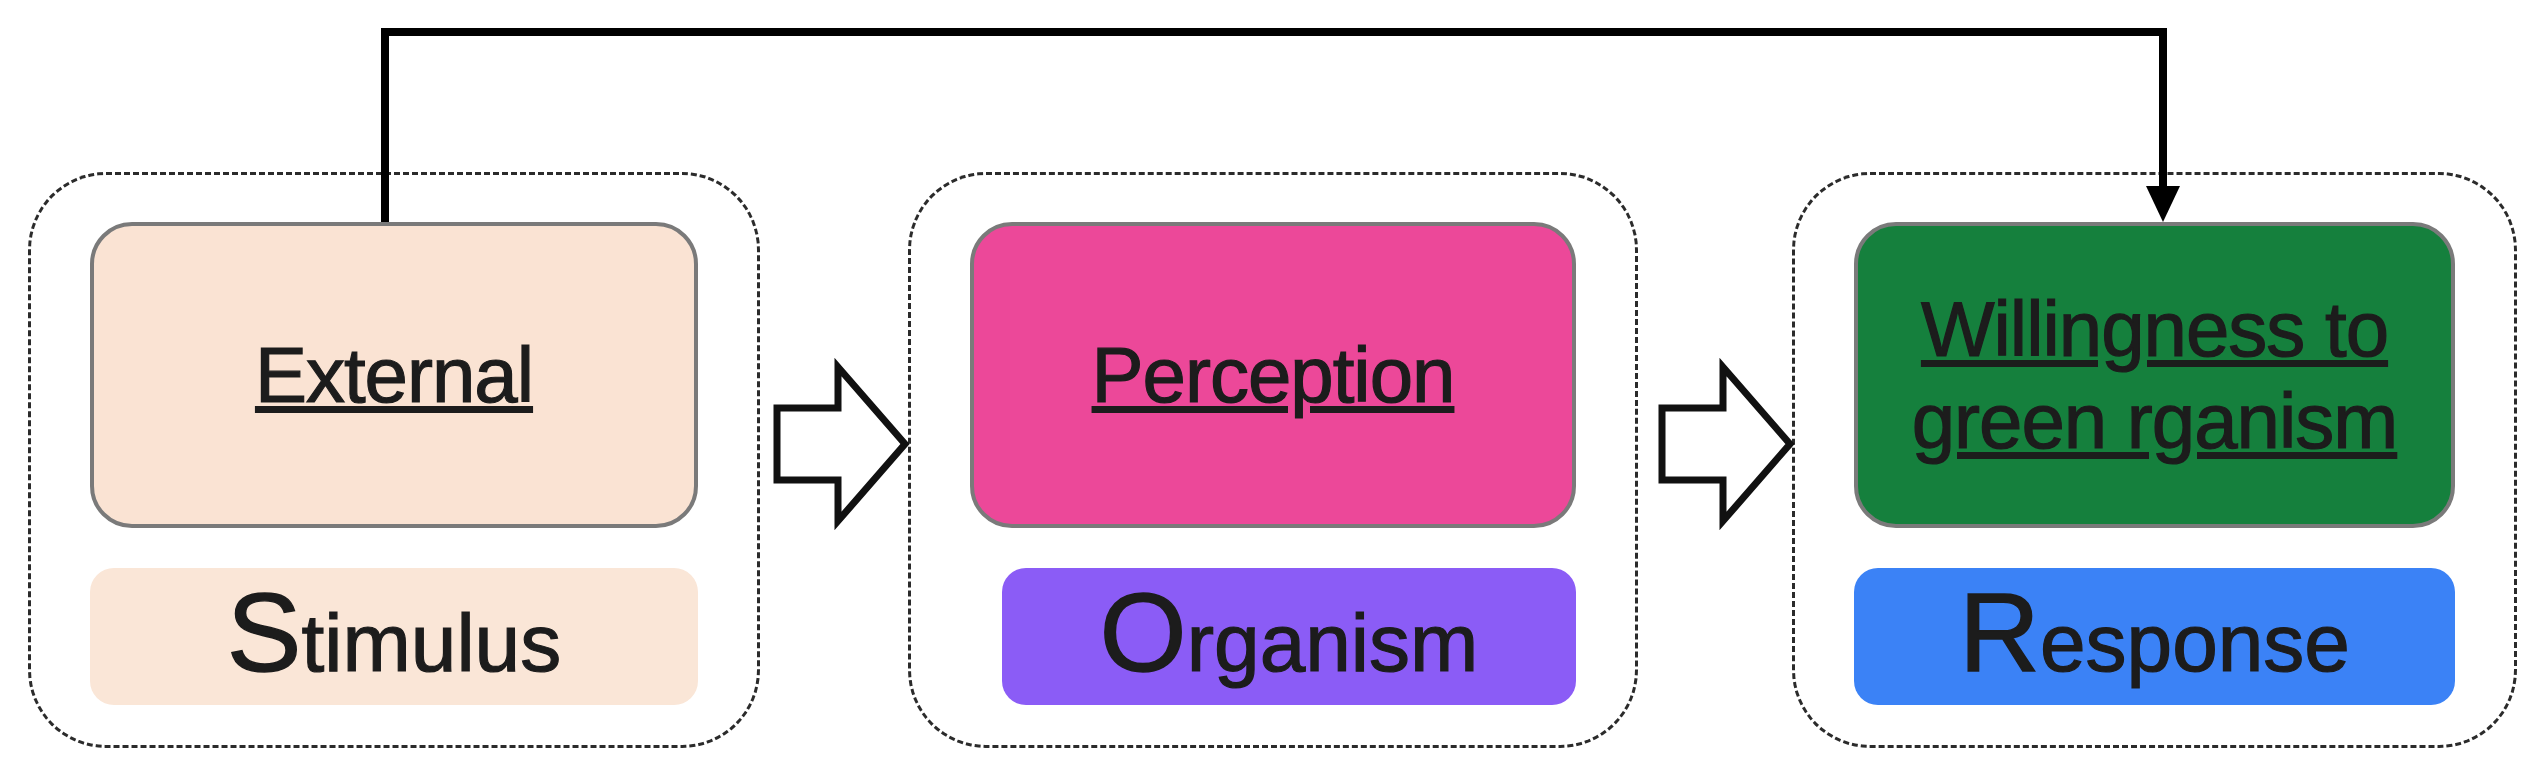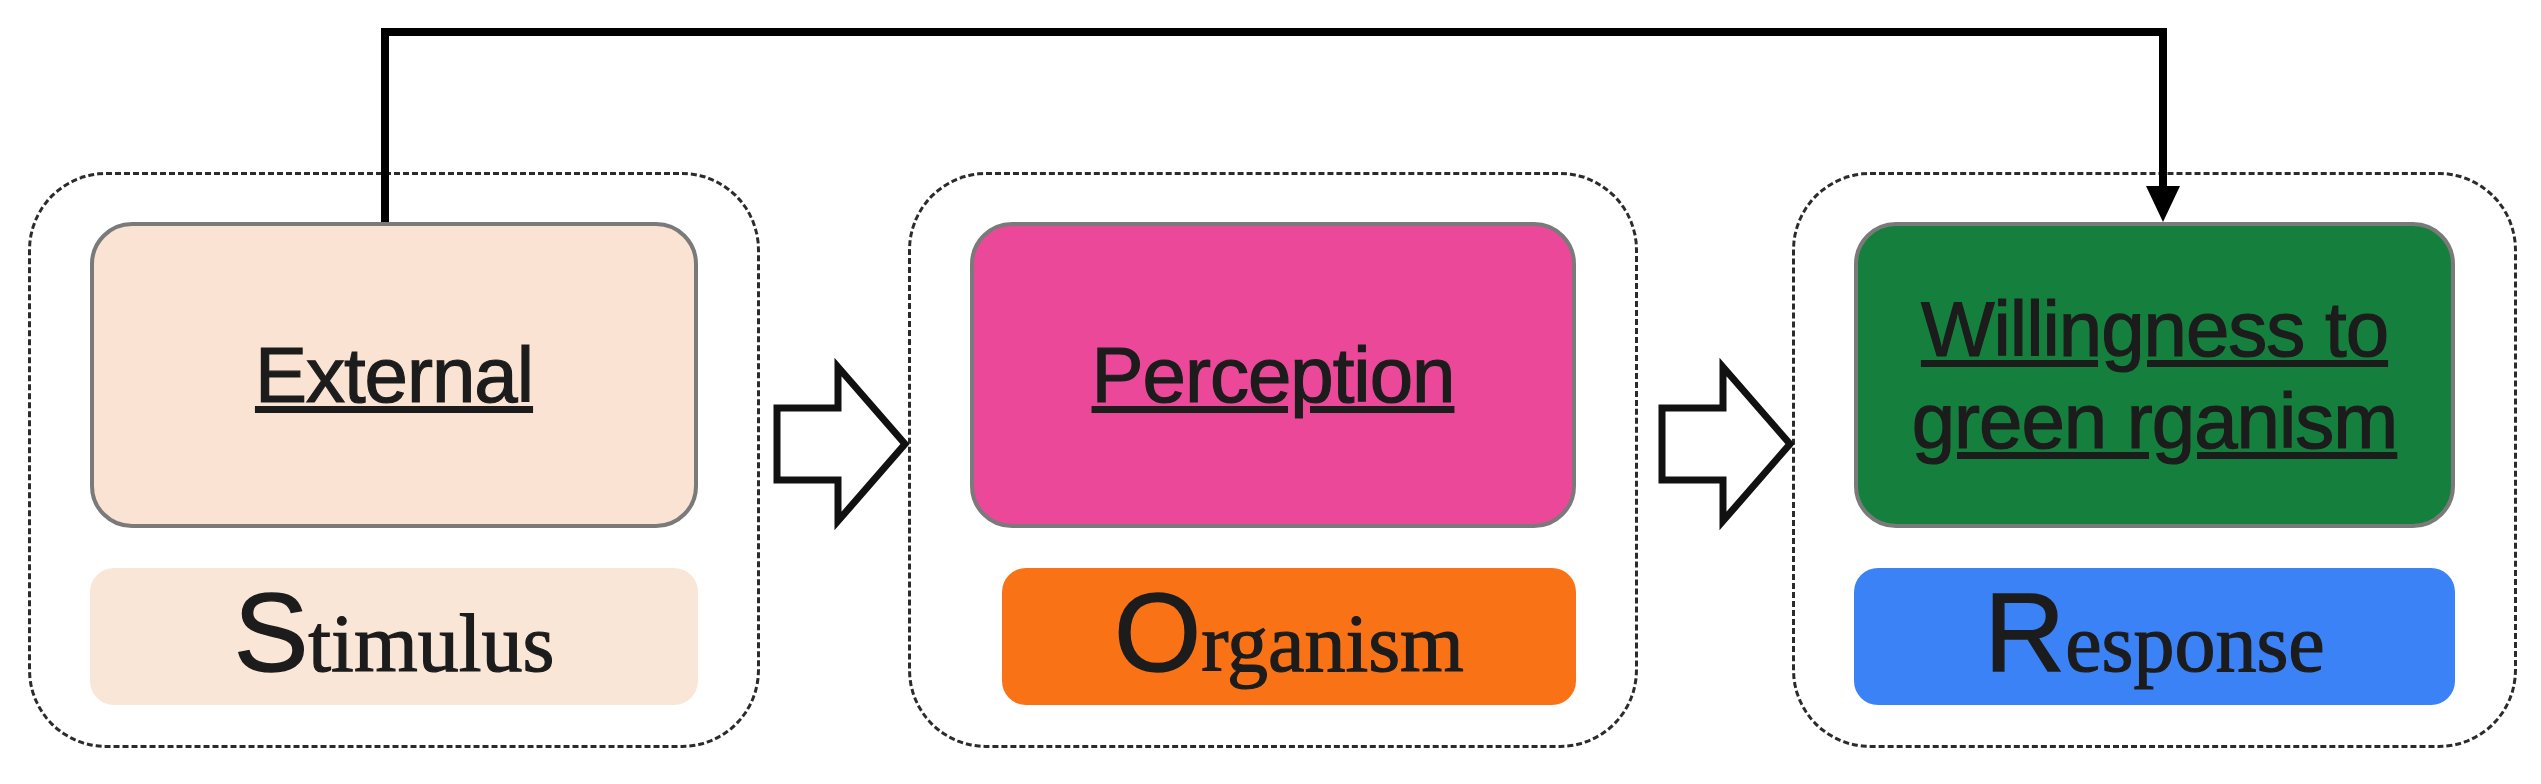--- a/index.html
+++ b/index.html
@@ -46,21 +46,20 @@
     white-space:nowrap;
   }
   .label-initial{
     font-size:112px;
     color:#1c1c1c;
     -webkit-text-stroke:1.4px #1c1c1c;
   }
   .label-rest{
     font-size:82px;
     color:#1c1c1c;
-    font-family:Liberation Serif, serif;
     -webkit-text-stroke:1.2px #1c1c1c;
   }
   #g1{left:28px;top:172px;width:732px;height:576px;}
   #g2{left:908px;top:172px;width:730px;height:576px;}
   #g3{left:1792px;top:172px;width:725px;height:576px;}
   .overlay{
     position:absolute;left:0;top:0;
     width:2541px;height:784px;
     pointer-events:none;
   }
@@ -76,21 +75,21 @@
     </div>
     <div class="label-box" style="background: rgb(250, 230, 215);">
       <span class="label-initial">S</span><span class="label-rest">timulus</span>
     </div>
   </section>
 
   <section class="group" id="g2">
     <div class="main-box" style="background: #ec4899;">
       <span class="main-line">Perception</span>
     </div>
-    <div class="label-box" style="background: #f97316; margin-left: 32px;">
+    <div class="label-box" style="background: #8b5cf6; margin-left: 32px;">
       <span class="label-initial">O</span><span class="label-rest">rganism</span>
     </div>
   </section>
 
   <section class="group" id="g3">
     <div class="main-box" style="background: #15803d; text-align: right;">
       <span class="main-line">Willingness to</span>
       <span class="main-line">green rganism</span>
     </div>
     <div class="label-box" style="background: #3b82f6;">

